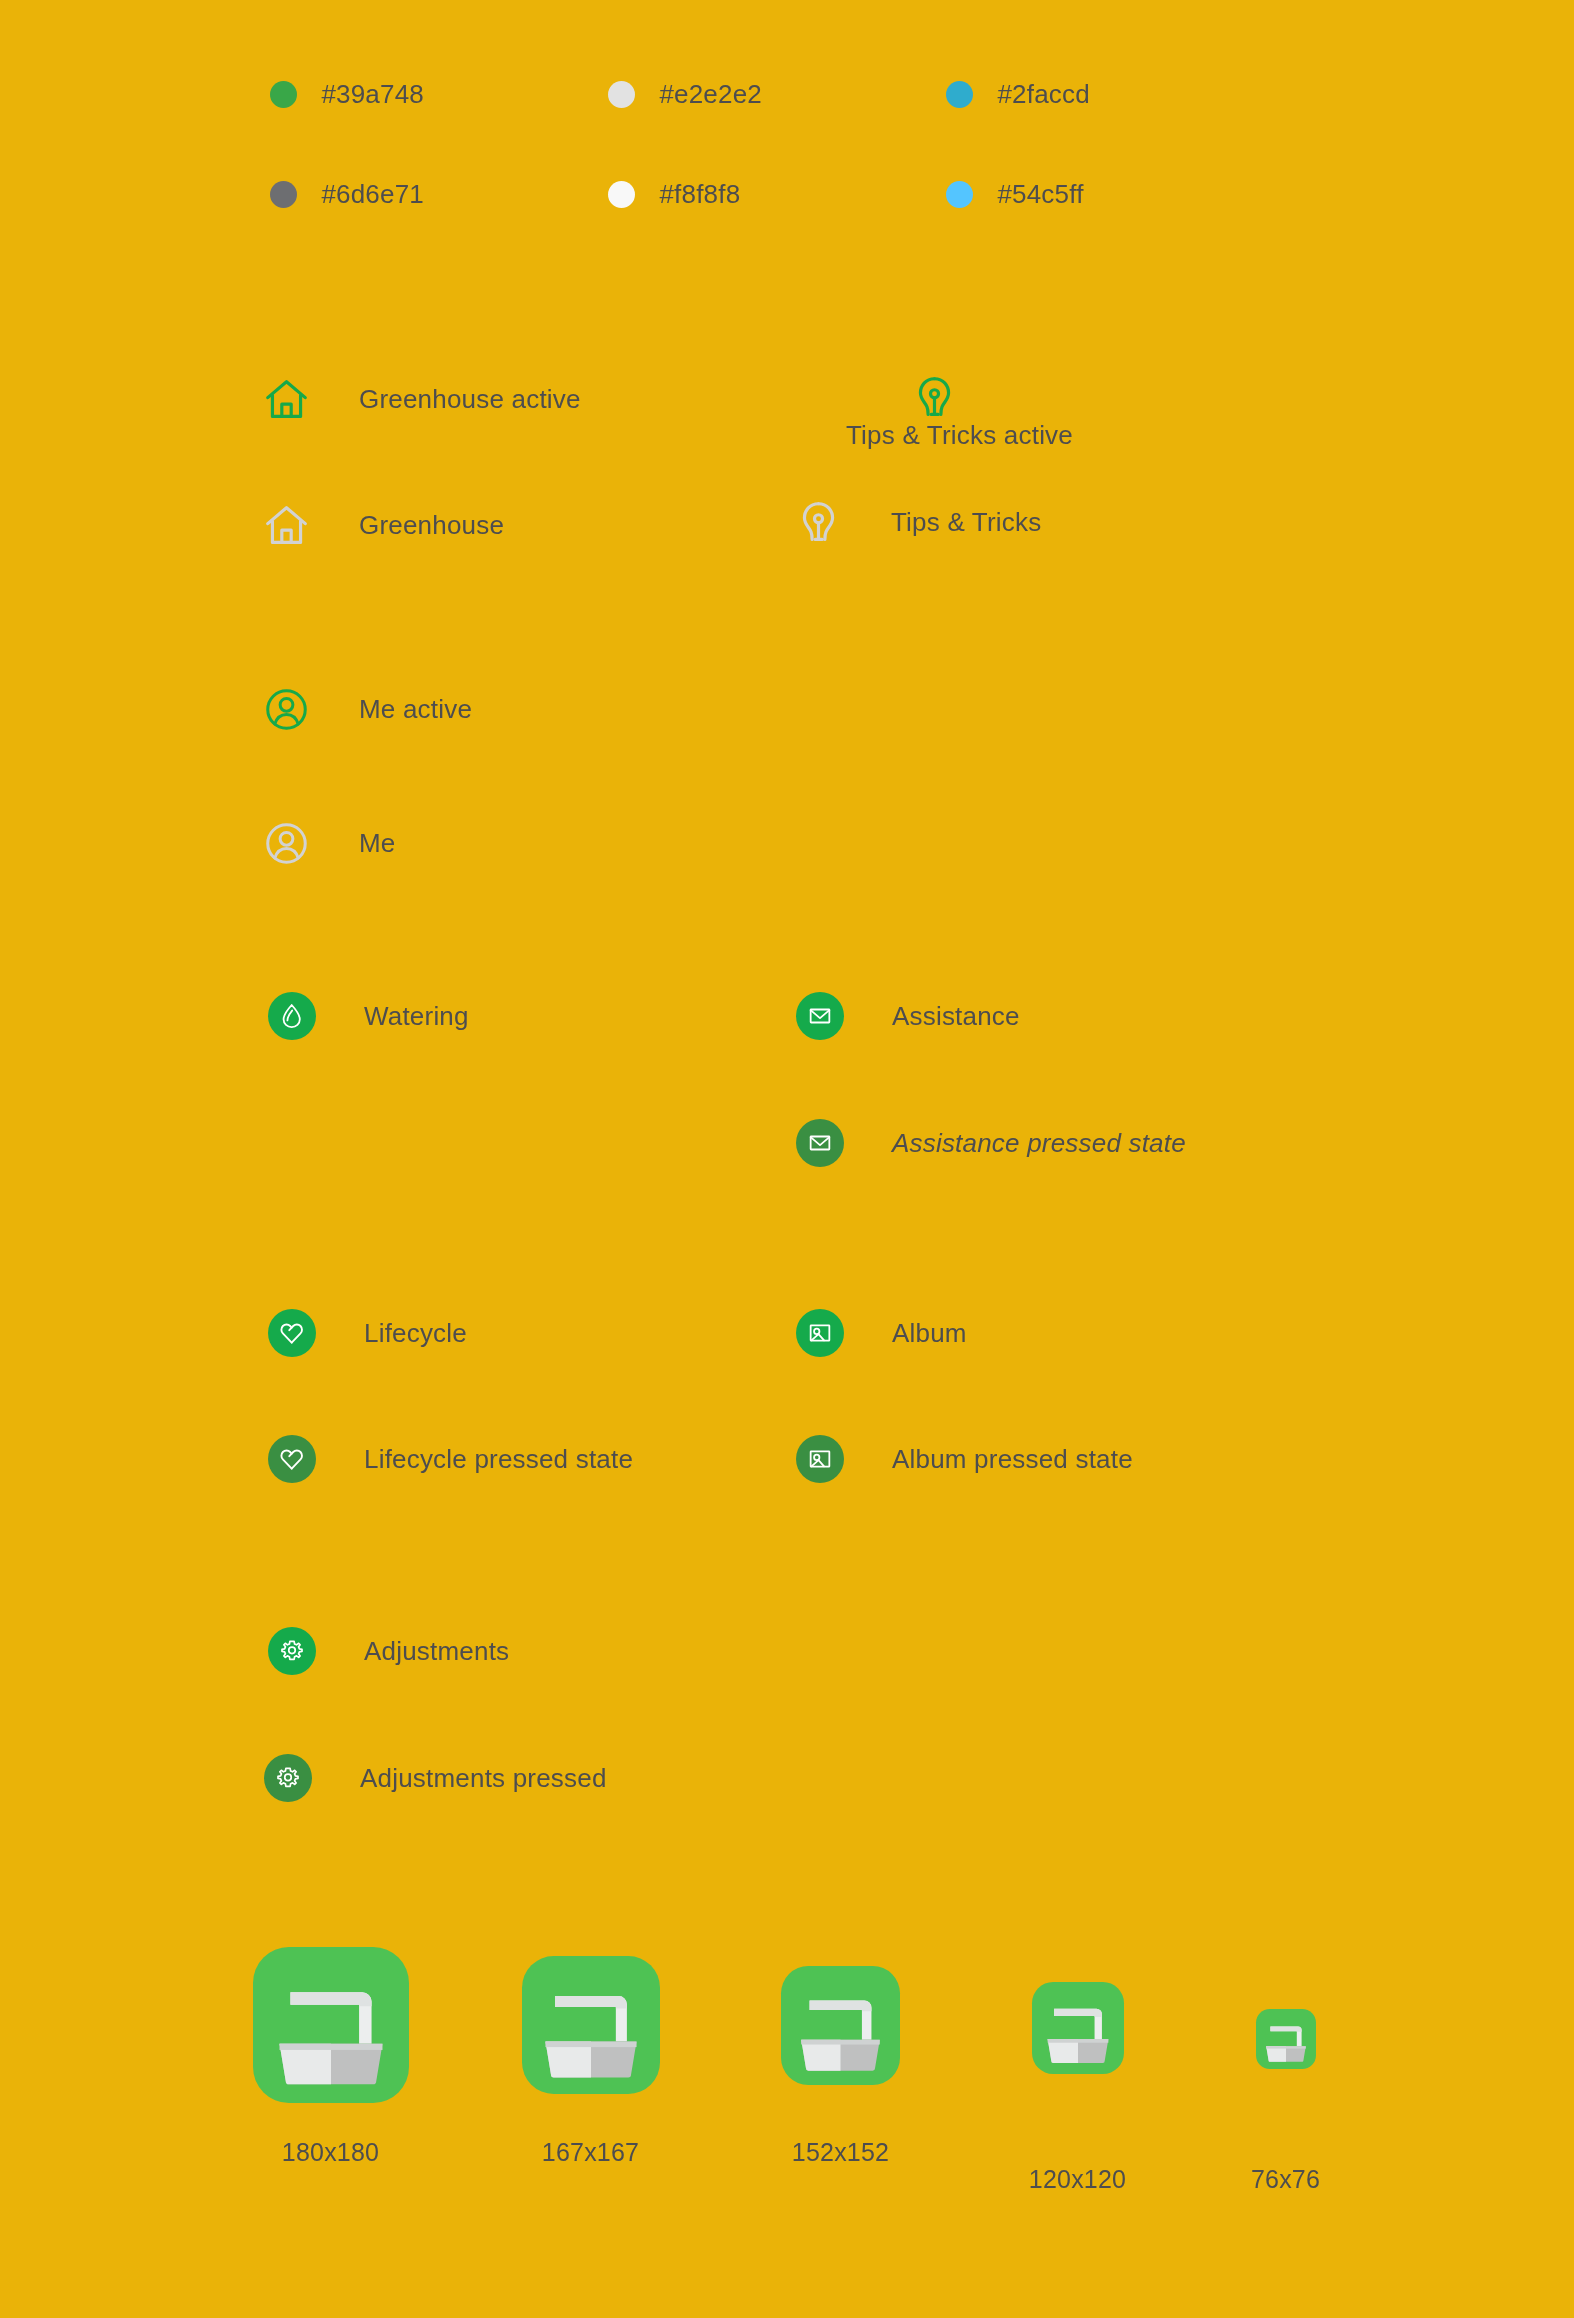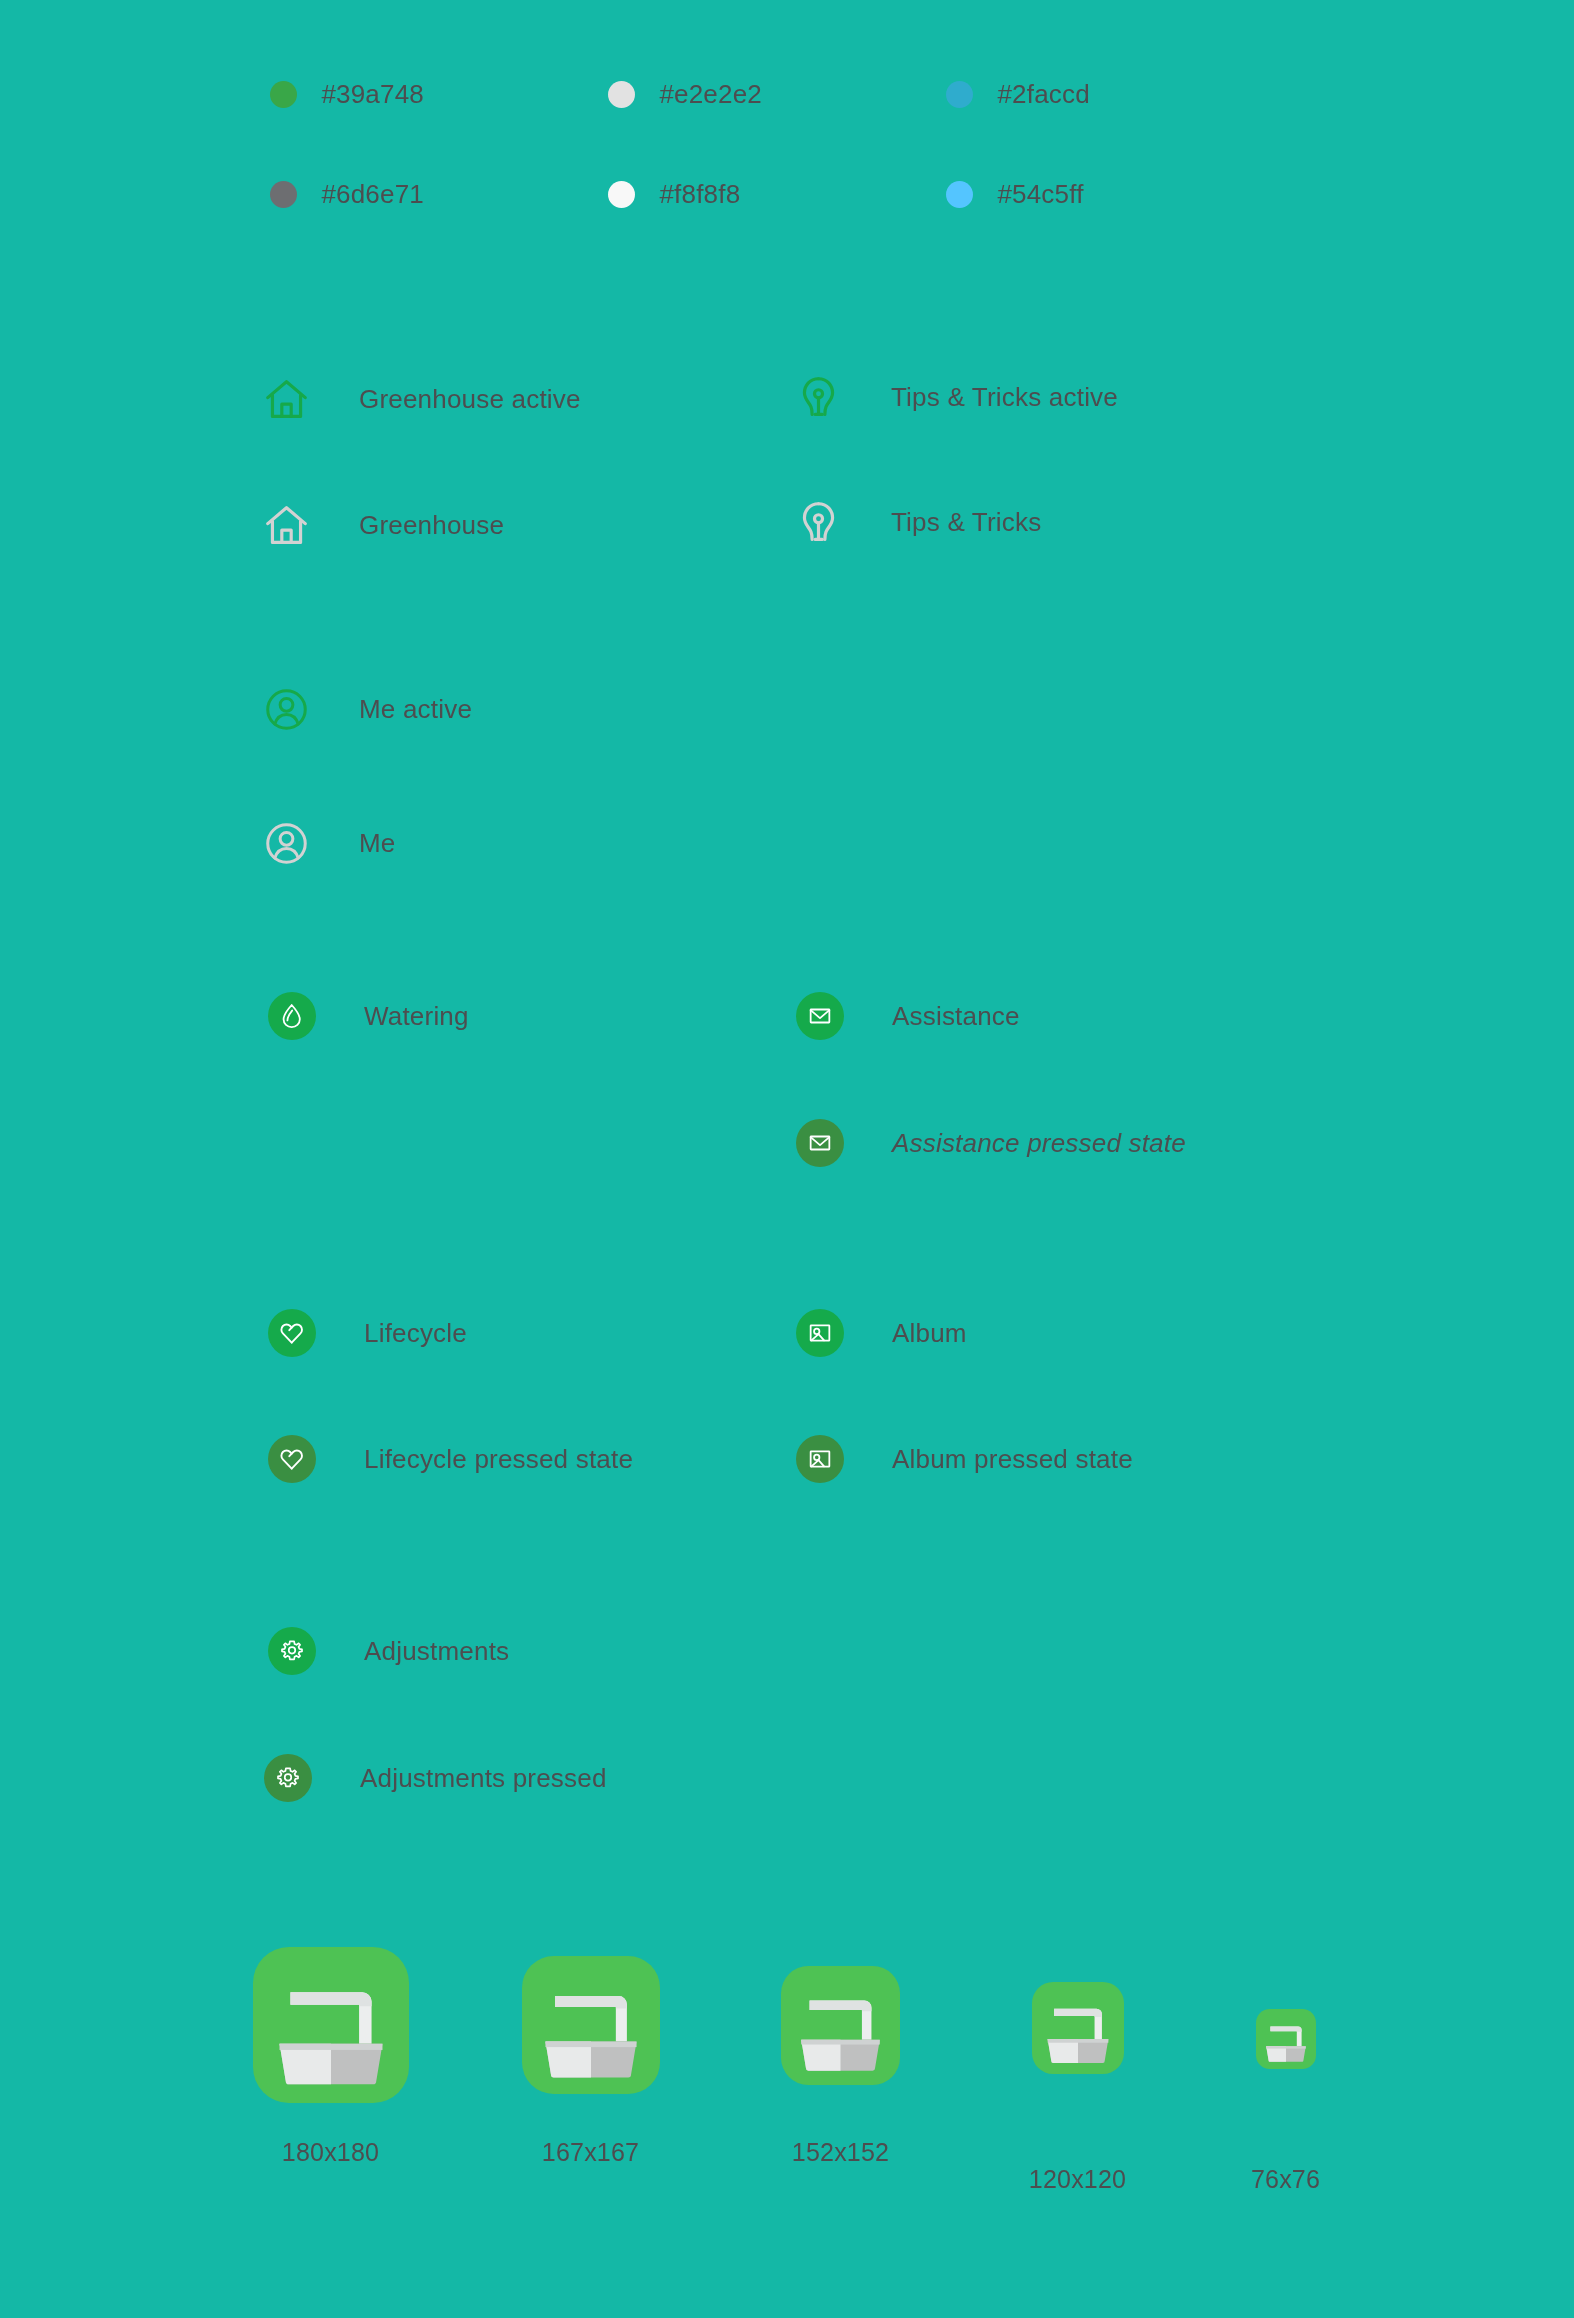--- a/index.html
+++ b/index.html
@@ -12,21 +12,21 @@
     width: 1574px;
     height: 2319px;
     position: relative;
     font-family: "Liberation Sans", "DejaVu Sans", sans-serif;
     -webkit-font-smoothing: antialiased;
     overflow: hidden;
   }
   .sheet {
     position: absolute;
     inset: 0;
-    background: #14b8a6;
+    background: #eab308;
   }
 
   
   .swatch-grid {
     position: absolute;
     left: 270px;
     top: 79px;
     width: 1014px;
   }
   .swatch-row {
@@ -145,21 +145,21 @@
     <span class="icon-box">
       <svg width="45" height="45" viewBox="0 0 48 48" fill="none" stroke="#16a94a" stroke-width="3.4" stroke-linejoin="round" stroke-linecap="round">
         <path d="M4 22 L24 5 L44 22"></path>
         <path d="M9 19.5 V42 H39 V19.5"></path>
         <path d="M19 42 V29 H29 V42"></path>
       </svg>
     </span>
     <span class="icon-text">Greenhouse active</span>
   </div>
 
-  <div class="icon-item tabicon" style="left:796px; top:375px;">
+  <div class="icon-item tabicon" style="left:796px; top:375px;flex-direction:column;">
     <span class="icon-box">
       <svg width="45" height="45" viewBox="0 0 48 48" fill="none" stroke="#16a94a" stroke-width="3.4" stroke-linejoin="round" stroke-linecap="round">
         <path d="M24 4 C14.5 4 9 11.5 9 19 C9 26 14 29 16 34 C17 36.5 17.2 39 17.2 42"></path>
         <path d="M24 4 C33.5 4 39 11.5 39 19 C39 26 34 29 32 34 C31 36.5 30.8 39 30.8 42"></path>
         <circle cx="24" cy="20" r="4.3"></circle>
         <path d="M24 24.5 V42"></path>
         <path d="M20.5 42 H28"></path>
       </svg>
     </span>
     <span class="icon-text">Tips &amp; Tricks active</span>

